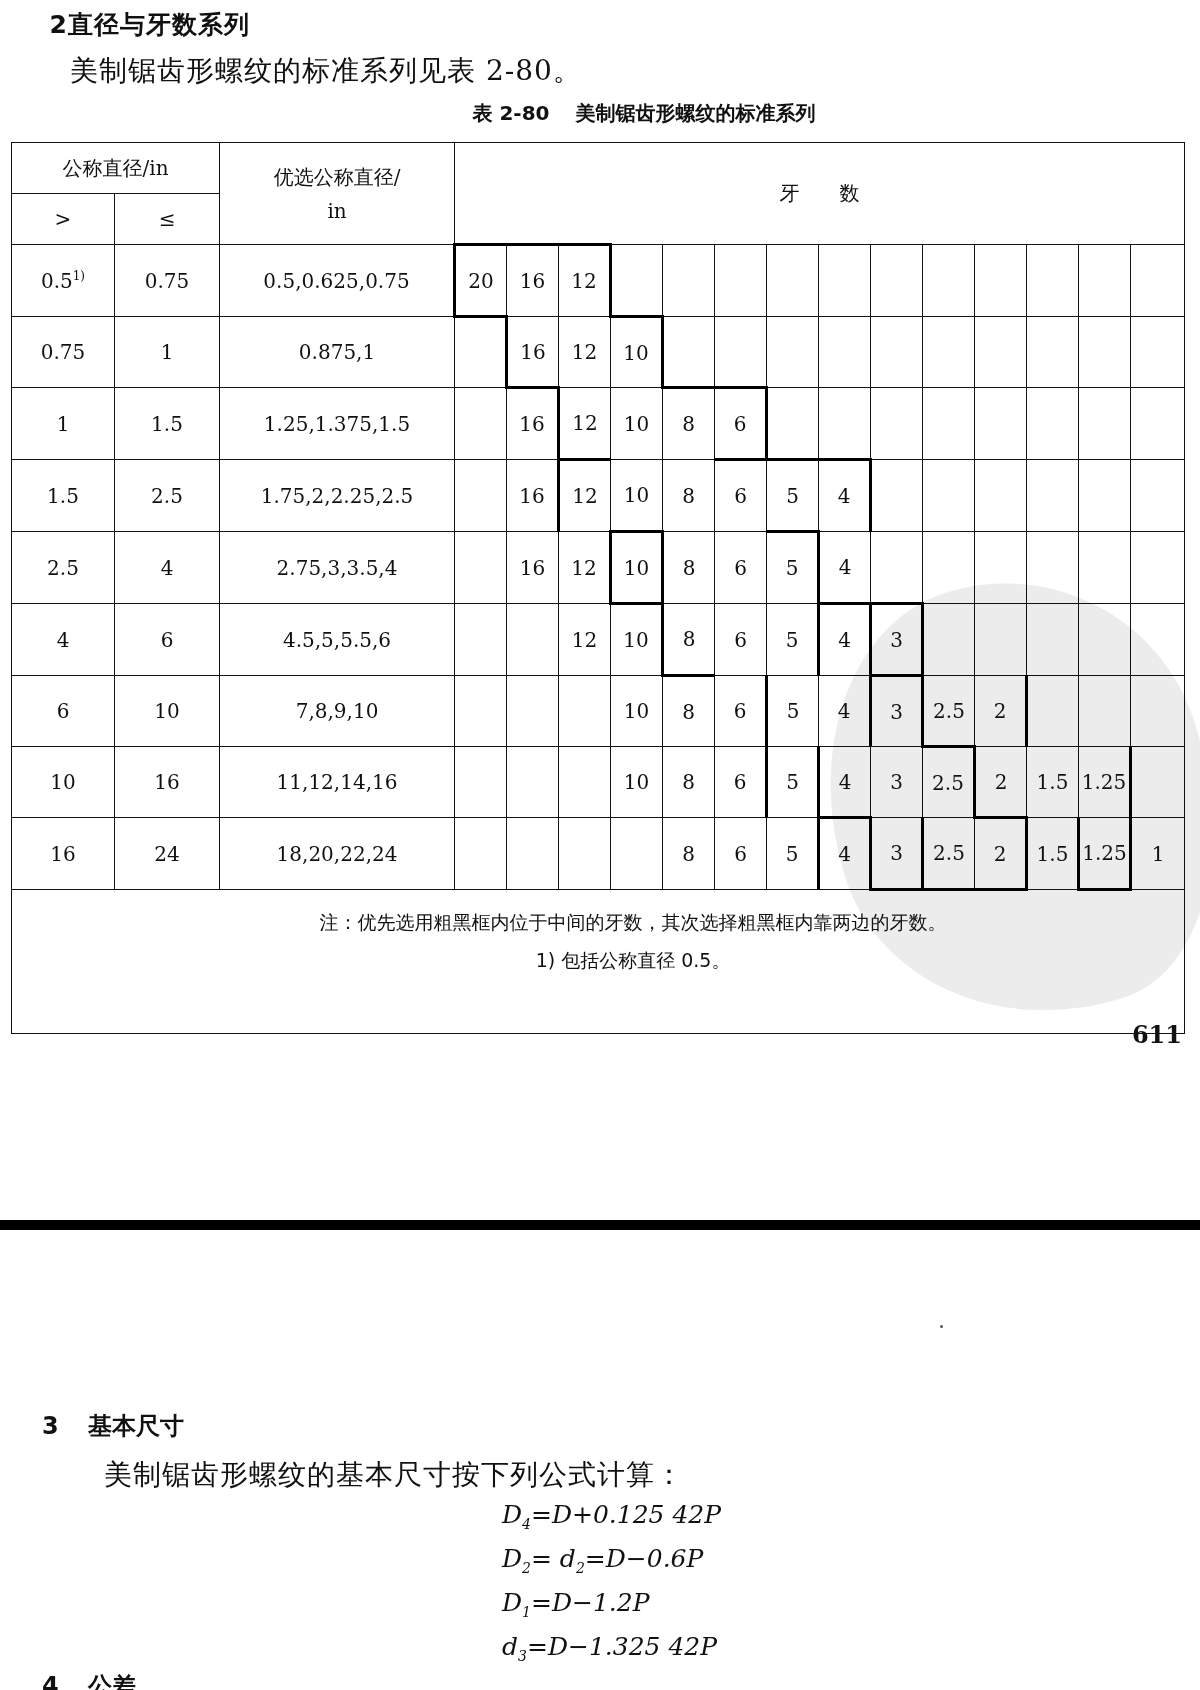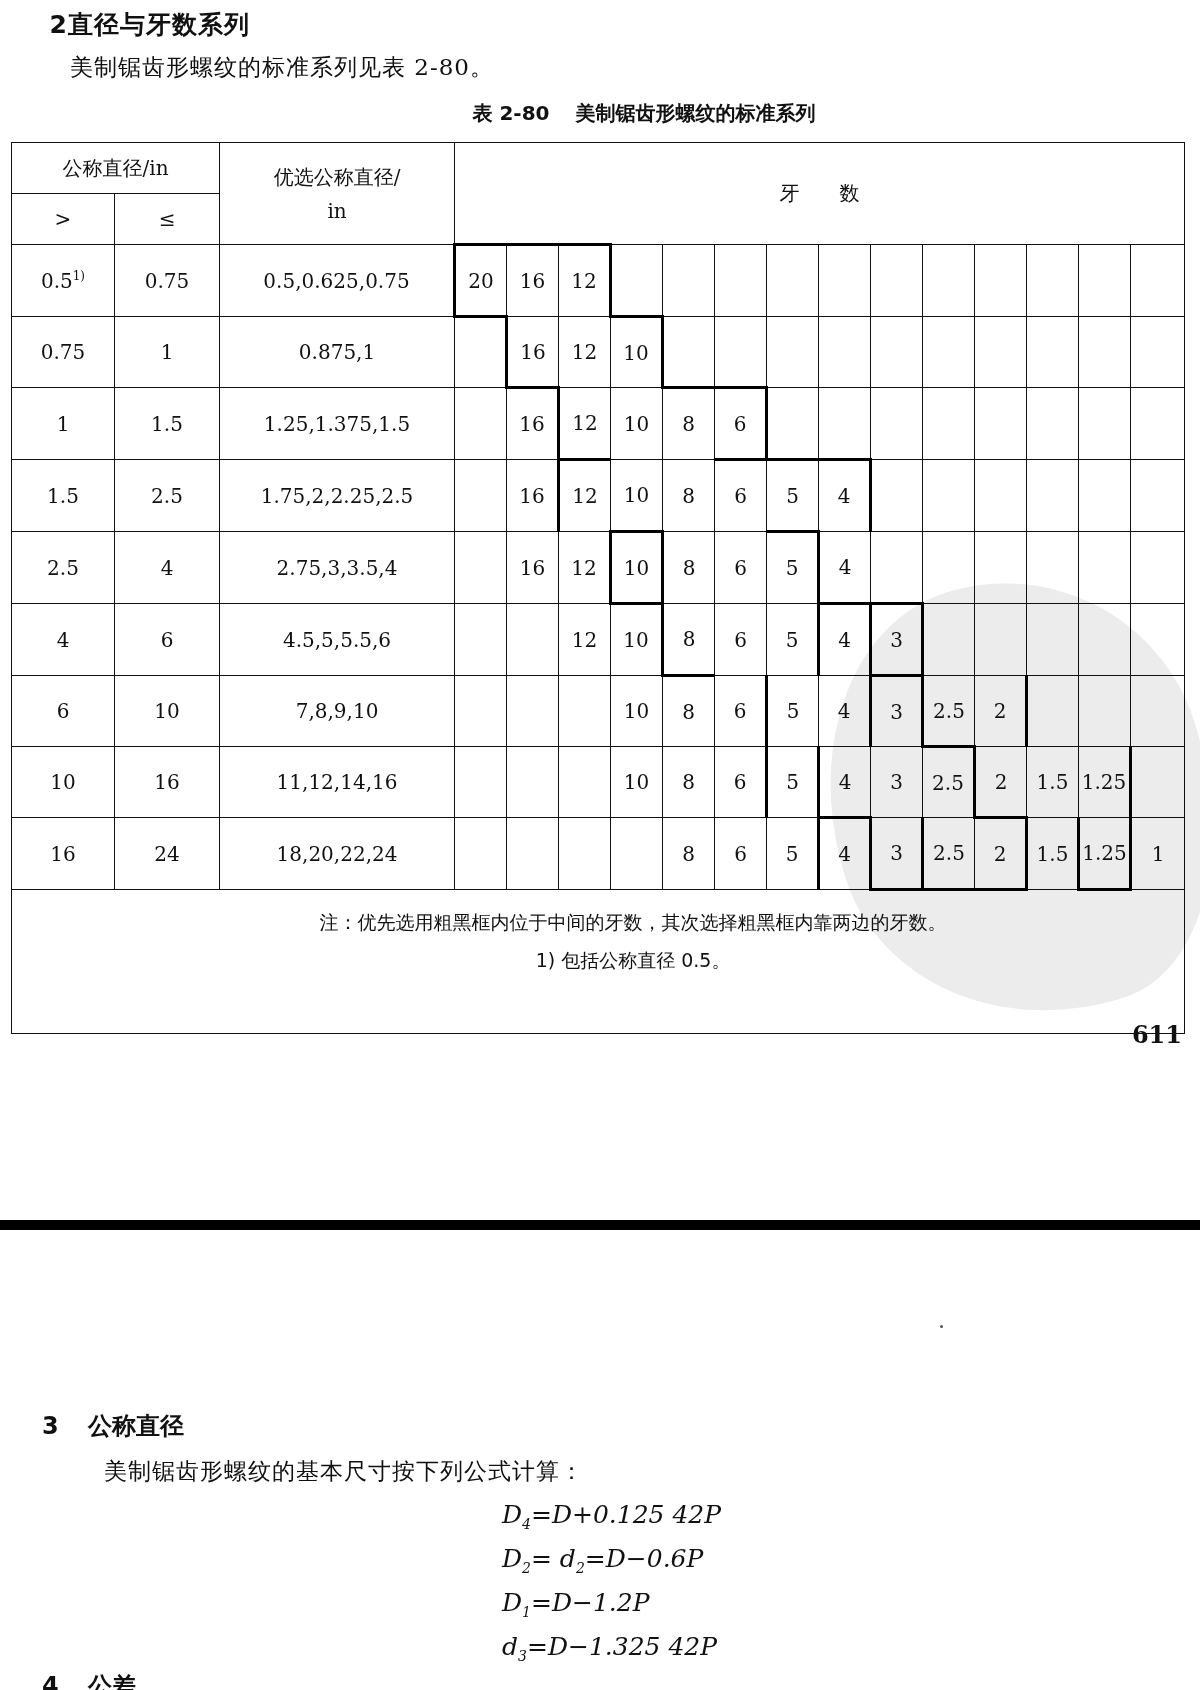--- a/index.html
+++ b/index.html
@@ -1,21 +1,21 @@
 <!DOCTYPE html>
 <html><head>
 <meta charset="utf-8">
 <style>
   html,body{margin:0;padding:0;background:#fff;}
   body{width:1200px;height:1690px;position:relative;overflow:hidden;color:#111;
        font-family:"DejaVu Serif","Liberation Serif",serif;}
   .abs{position:absolute;}
   .h2{left:22px;top:8px;font-size:25px;font-weight:bold;font-family:"DejaVu Sans","Liberation Sans",sans-serif;letter-spacing:1px;text-align:right;}
   .h2 .num{display:inline-block;width:46px;}
-  .para{font-size:23px;letter-spacing:1px;}
+  .para{font-size:28px;letter-spacing:1px;}
   .caption{left:0;width:1200px;top:100px;text-align:center;font-size:20px;font-weight:bold;font-family:"DejaVu Sans","Liberation Sans",sans-serif;padding-left:44px;}
   .caption .cap-id{margin-right:26px;}
   table.std{position:absolute;left:11px;top:142px;border-collapse:collapse;table-layout:fixed;width:1173px;}
   table.std td{border:1.5px solid #111;text-align:center;vertical-align:middle;padding:0;font-size:20px;
                font-family:"DejaVu Serif","Liberation Serif",serif;height:69px;}
   table.std tr.hrow td{height:50px;font-size:20px;}
   table.std tr.hrow2 td{height:50px;}
   td.thk-l{border-left:3px solid #000 !important;}
   td.thk-r{border-right:3px solid #000 !important;}
   td.thk-t{border-top:3px solid #000 !important;}
@@ -270,21 +270,21 @@
   </tr>
 </tbody>
   </table>
 
 <div class="abs pageno">611</div>
 
 <div class="abs divider"></div>
 <div class="abs dot"></div>
 
 <div class="abs h3">
-  <span class="num">3</span><span>公称直径</span>
+  <span class="num">3</span><span>基本尺寸</span>
 </div>
 <div class="abs para" style="left:104px;top:1456px;">美制锯齿形螺纹的基本尺寸按下列公式计算：</div>
 
 <div class="abs formula" style="top:1500px;">
   <span>D</span><sub>4</sub><span>=D+0.125 42P</span>
 </div>
 <div class="abs formula" style="top:1544px;">
   <span>D</span><sub>2</sub><span>= d</span><sub>2</sub><span>=D−0.6P</span>
 </div>
 <div class="abs formula" style="top:1588px;">

